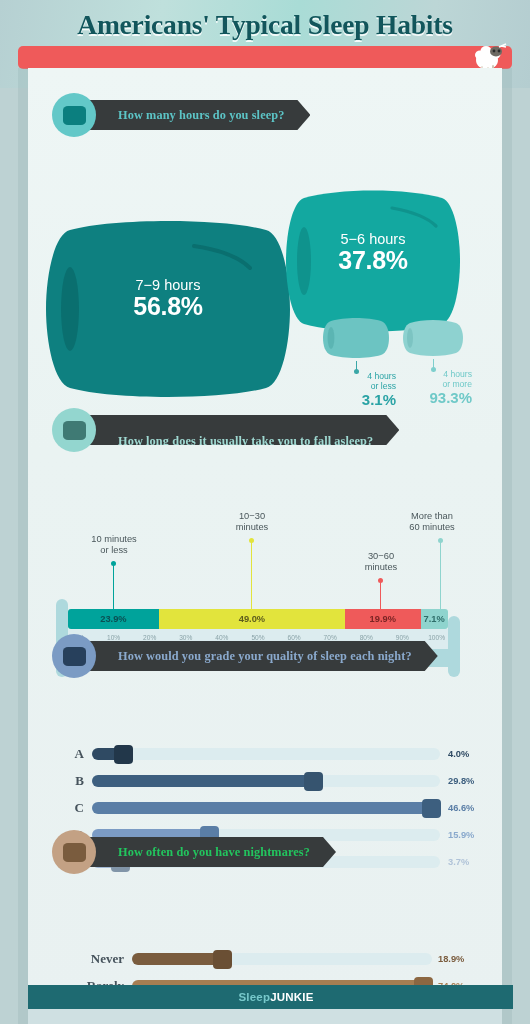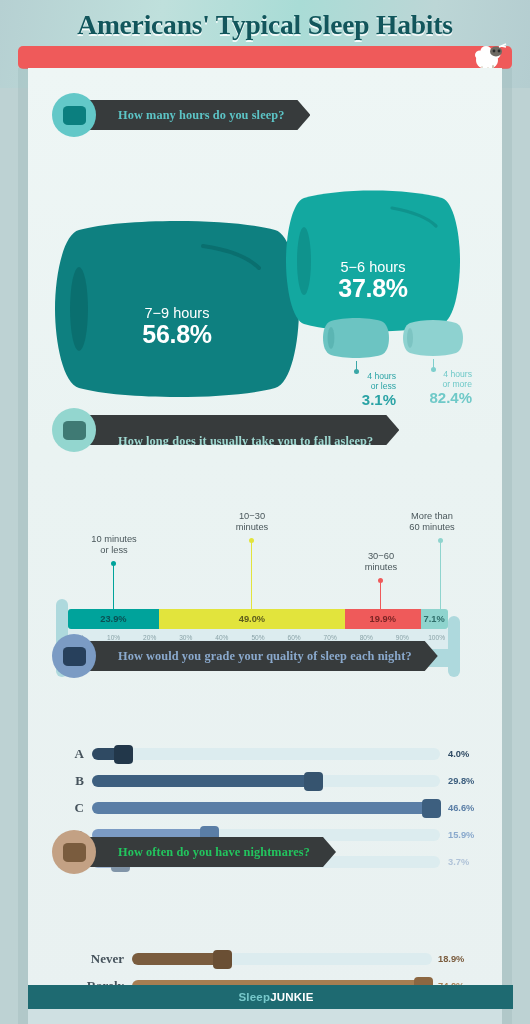--- a/index.html
+++ b/index.html
@@ -56,21 +56,21 @@
   .pillow-ico{width:23px;height:19px;position:relative;}
   .pillow-ico i{
     position:absolute;left:0;top:0;width:23px;height:19px;display:block;
     border-radius:5px/4px;
   }
 
   
   .pillowwrap{position:absolute;left:0;top:108px;width:474px;height:272px;}
   .pil{position:absolute;}
   .pil .body{position:absolute;left:0;top:0;width:100%;height:100%;}
-  .lbl{position:absolute;text-align:center;color:#fff;font-weight:normal;line-height:1.05;margin-top:28px;}
+  .lbl{position:absolute;text-align:center;color:#fff;font-weight:normal;line-height:1.05;}
   .lbl .cap{font-size:14.5px;}
   .lbl .num{font-size:25px;font-weight:bold;letter-spacing:-.3px;}
 
   .smallcap{position:absolute;text-align:right;line-height:1.12;}
   .smallcap .c{font-size:8.6px;display:block;}
   .smallcap .v{font-size:15px;font-weight:bold;display:block;margin-top:1px;}
 
   
   .bedwrap{position:absolute;left:0;top:448px;width:474px;height:186px;}
   .post{position:absolute;background:#aed9dd;border-radius:6px;}
@@ -153,21 +153,21 @@
             <i style="background:#0b7f7f;"></i>
           </div>
       </div>
       <div class="bn-ribbon">
         <span class="bn-text" style="color:#5cc4c6;">How many hours do you sleep?</span>
       </div>
     </div>
 
     <div class="pillowwrap">
 
-      <div class="pil" style="left:25px;top:40px;width:248px;height:186px;">
+      <div class="pil" style="left:16px;top:40px;width:248px;height:186px;">
         <svg class="body" viewBox="0 0 248 186" preserveAspectRatio="none">
           <path d="M26 14 C70 2,178 2,222 14 C238 18,246 60,246 93 C246 126,238 168,222 172 C178 184,70 184,26 172 C10 168,2 126,2 93 C2 60,10 18,26 14 Z" fill="#0e8080"></path>
           <ellipse cx="26" cy="93" rx="9" ry="42" fill="#0a6f6f"></ellipse>
           <path d="M150 30 C178 34,196 42,206 52" stroke="#0a6f6f" stroke-width="4" fill="none" stroke-linecap="round"></path>
         </svg>
         <div class="lbl" style="left:0;top:62px;width:248px;">
           <div class="cap">7−9 hours</div>
           <div class="num">56.8%</div>
         </div>
       </div>
@@ -206,21 +206,21 @@
           <ellipse cx="8" cy="20" rx="3" ry="10" fill="#7cc4c2"></ellipse>
         </svg>
       </div>
       <div class="callout" style="left:405px;top:180px;">
         <div class="stem" style="height:13px;background:#7ecfcd;"></div>
         <div class="dot" style="top:11px;background:#7ecfcd;"></div>
       </div>
       <div class="smallcap" style="left:366px;top:194px;width:78px;color:#6fc9c8;">
         <span class="c">4 hours</span>
         <span class="c">or more</span>
-        <span class="v">82.4%</span>
+        <span class="v">93.3%</span>
       </div>
     </div>
 
     <div class="banner" style="left:24px;top:340px;">
       <div class="bn-circle" style="background:#93d6cf;">
         <div class="pillow-ico">
             <i style="background:#3f7a74;"></i>
           </div>
       </div>
       <div class="bn-ribbon">

